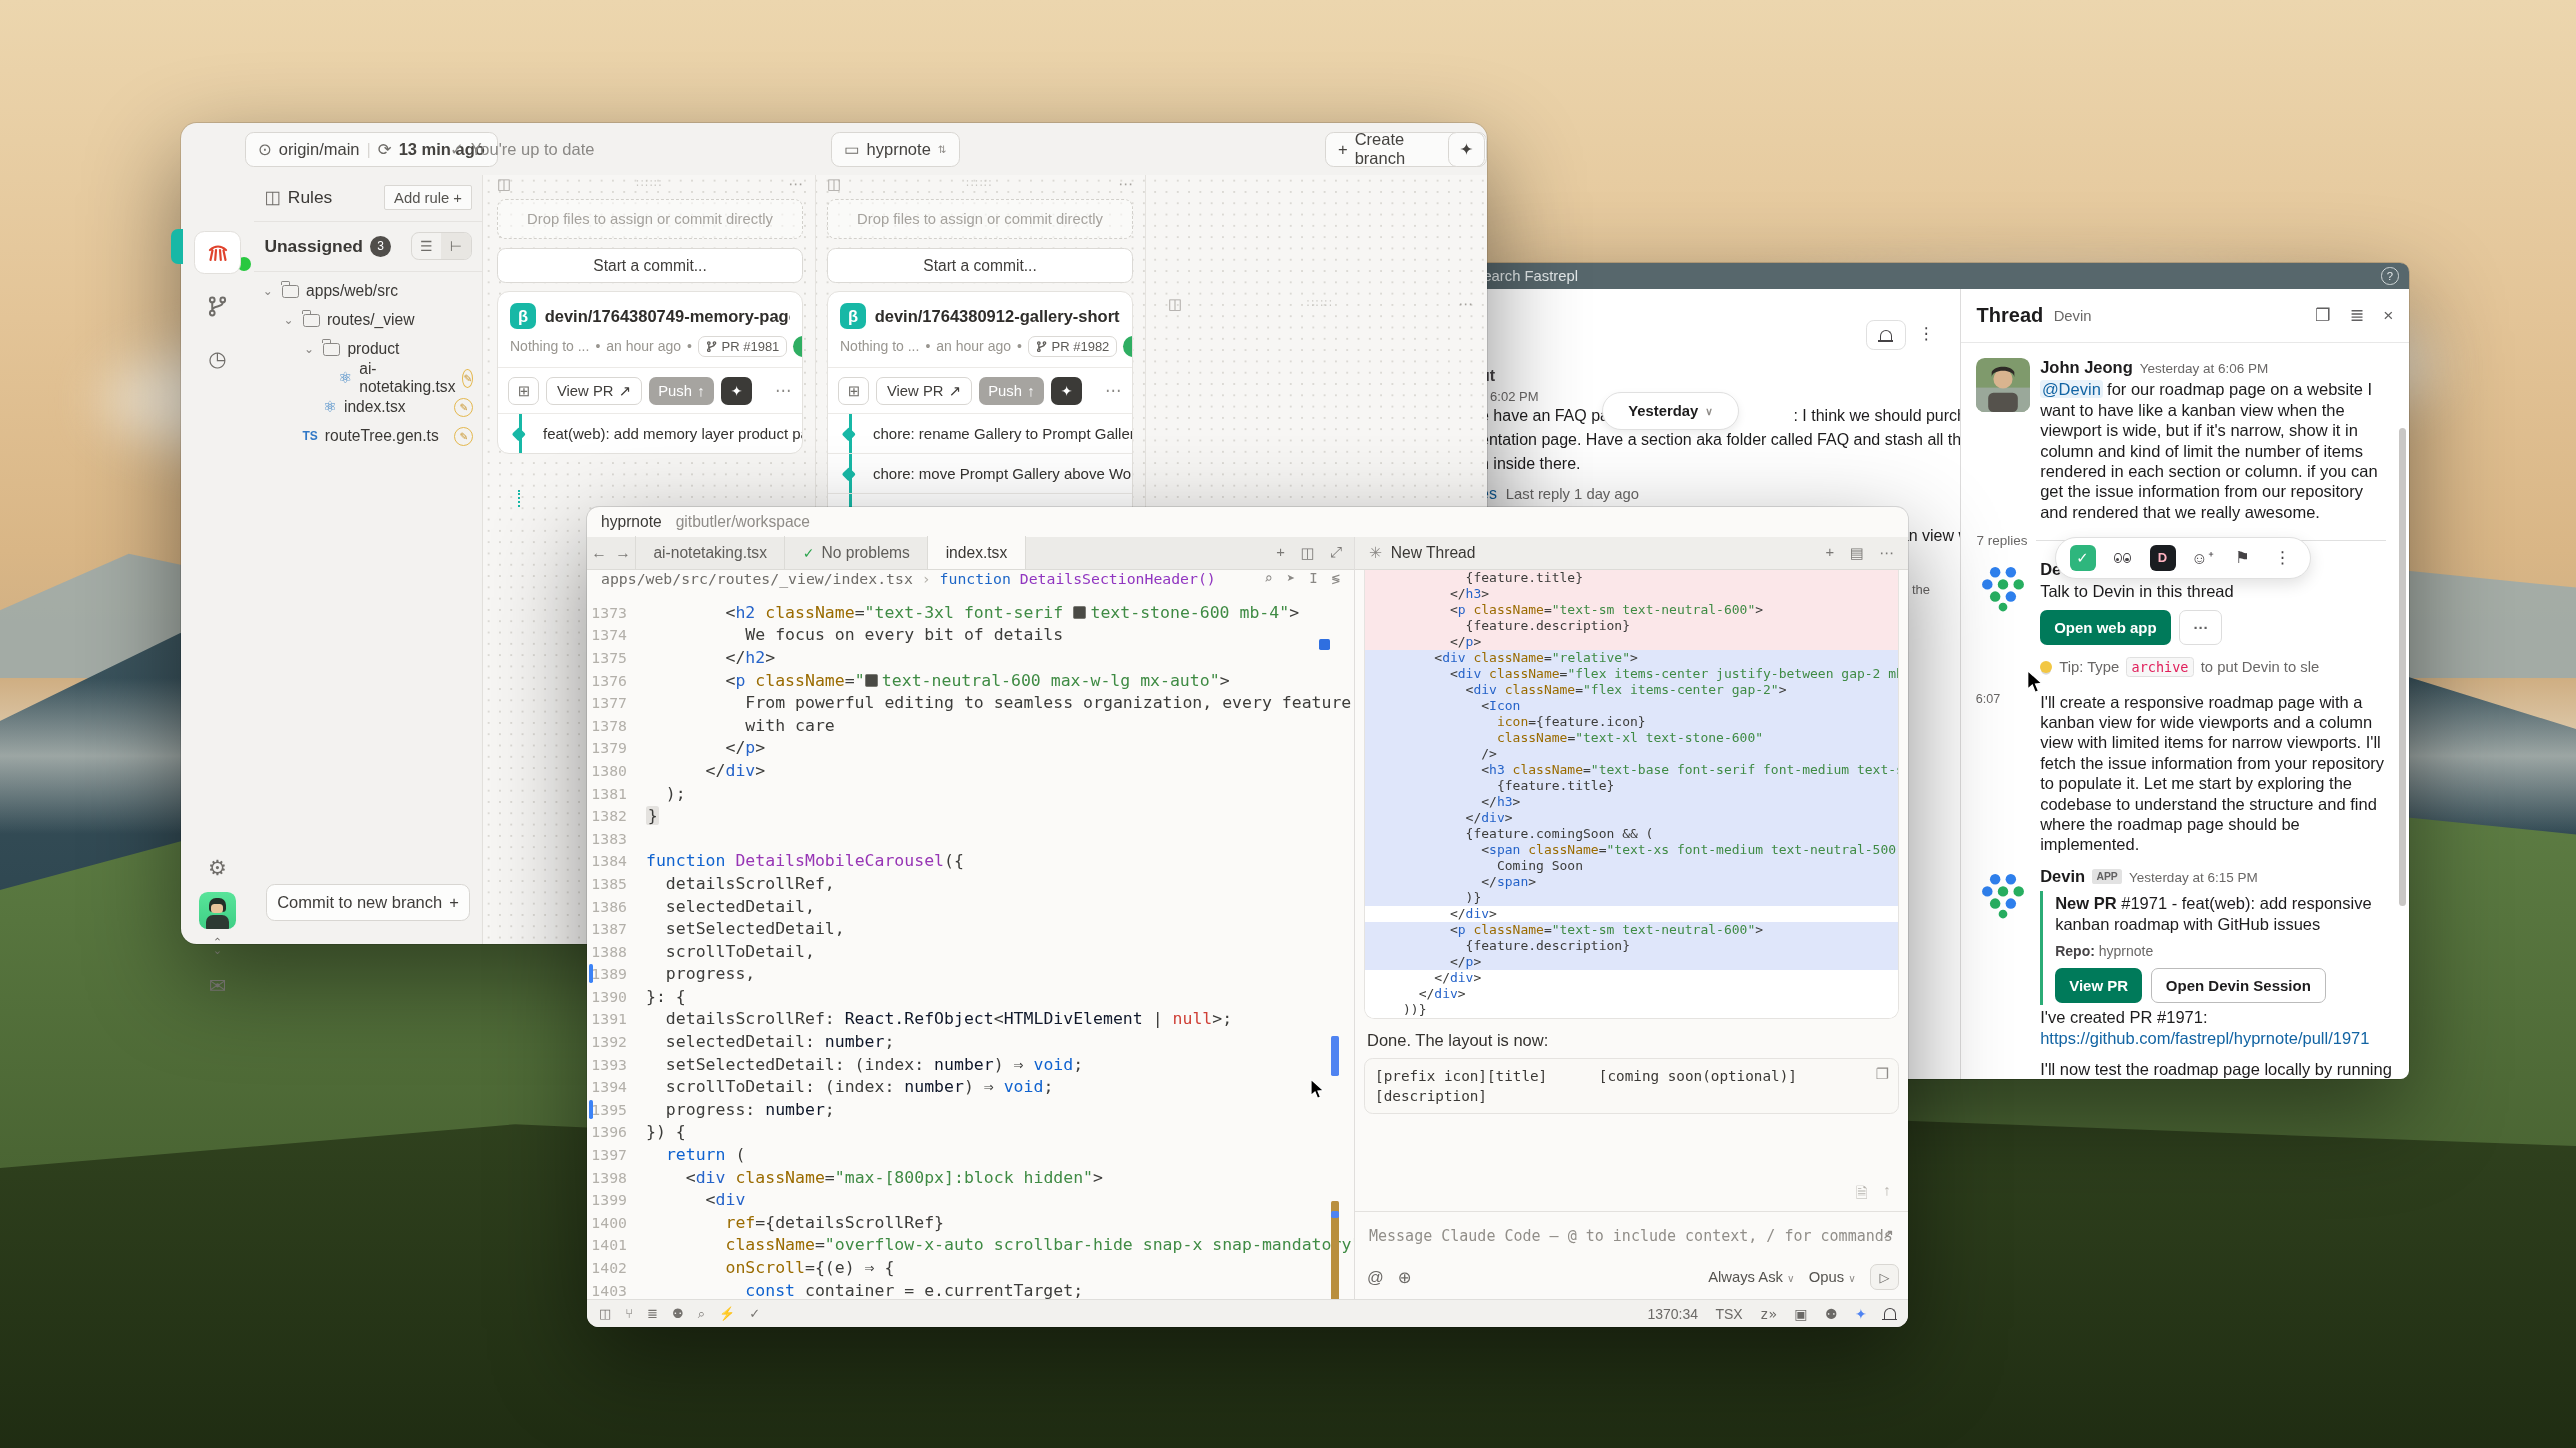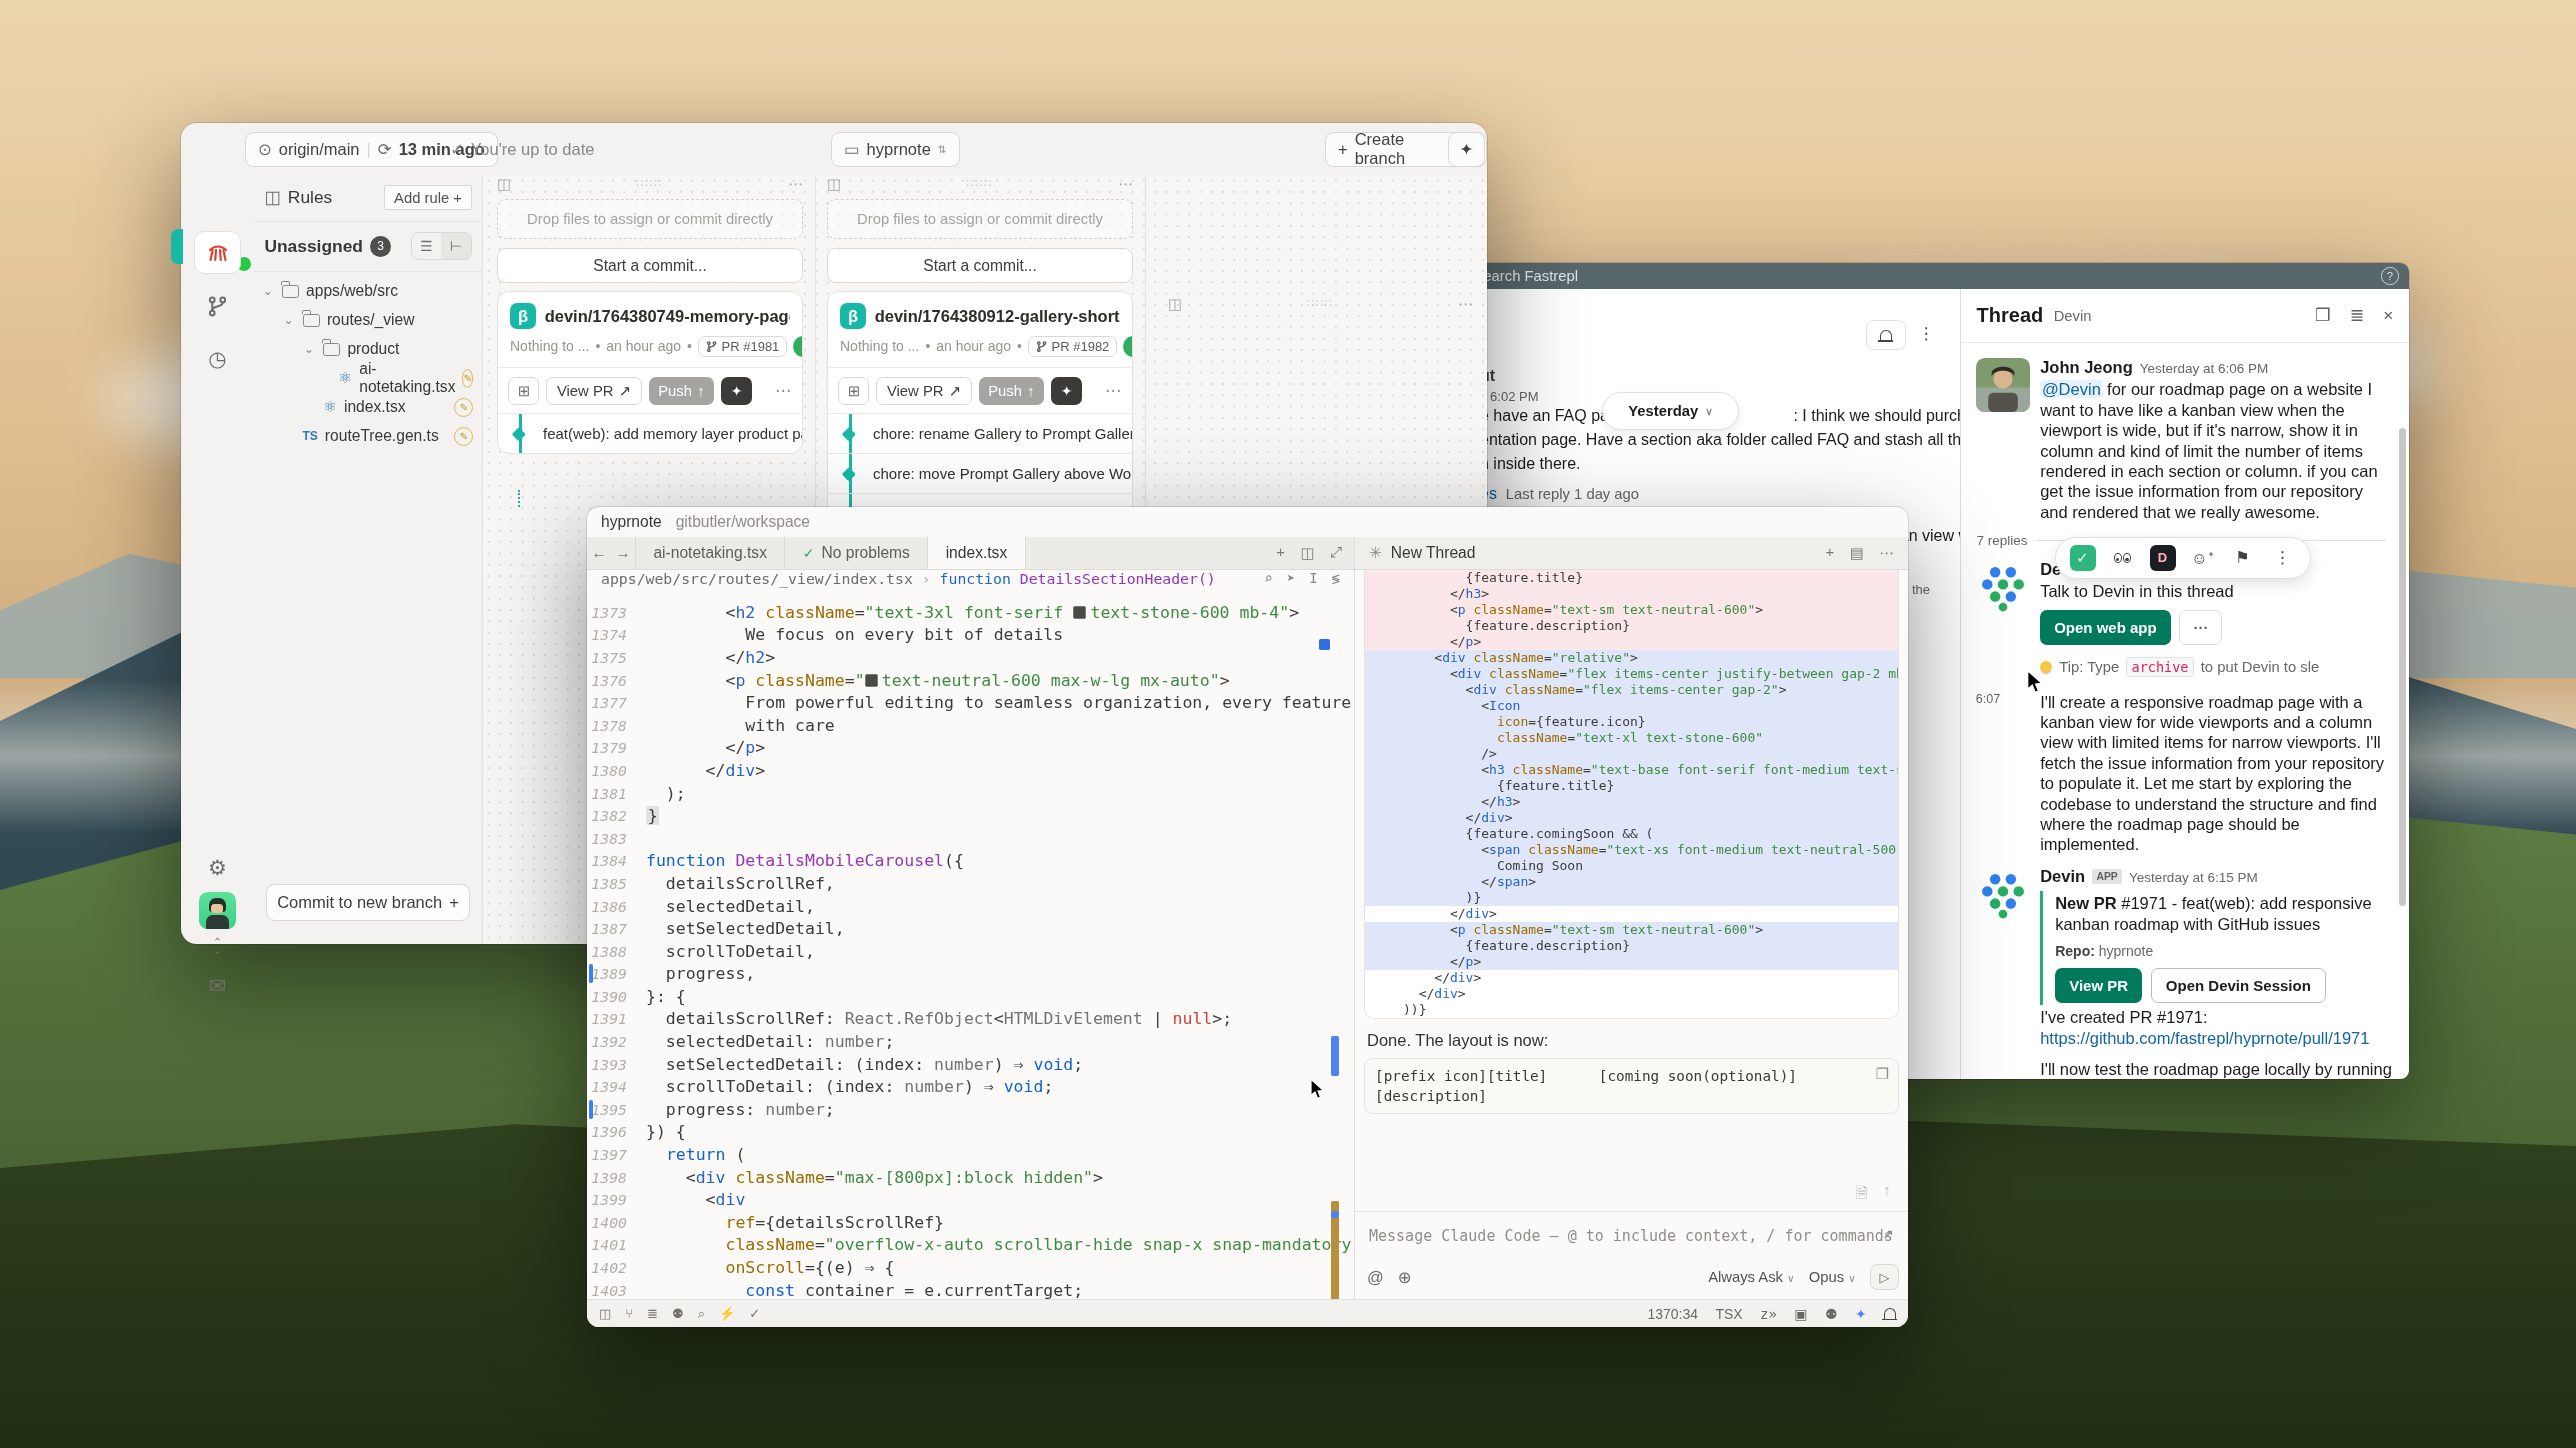--- a/index.html
+++ b/index.html
@@ -123,25 +123,25 @@
   .tab.first{border-left:0.9px solid #dcdbd7;}
   .tab.active{background:#fbfaf8;color:#3a3835;}
   .okcheck{color:#2da44e;font-size:14px;}
   .tab-ics{margin-left:auto;display:flex;gap:15.6px;color:#7a7875;font-size:14.8px;padding-right:12px;}
   #ed-crumb{position:absolute;left:0;top:63px;width:767px;height:31px;display:flex;align-items:flex-start;font-family:"DejaVu Sans Mono",monospace;font-size:14.8px;color:#6e6c68;padding:0 14px;}
   #ed-crumb .kw{color:#1d66c7;}
   #ed-crumb .fn{color:#9035c0;}
   .crumb-ics{margin-left:auto;display:flex;gap:14px;color:#8a8885;font-size:14px;}
   #ed-code{position:absolute;left:0;top:94px;width:767px;bottom:28px;overflow:hidden;font-family:"DejaVu Sans Mono",monospace;}
   .cl{position:relative;height:22.6px;display:flex;align-items:center;}
-  .cl .ln{width:59px;flex:none;text-align:right;color:#b3b0aa;font-size:14.8px;padding-right:19px;font-style:italic;}
+  .cl .ln{width:59px;flex:none;text-align:right;color:#b3b0aa;font-size:14.8px;padding-right:19px;}
   .cl .lc{white-space:pre;font-size:16.5px;color:#3c3c3a;}
   .cl.mk:before{content:"";position:absolute;left:1.7px;top:1.7px;bottom:1.7px;width:4.3px;background:#3b82f6;border-radius:1.7px;}
   .c-p{color:#3c3c3a;} .c-t{color:#2563c9;} .c-a{color:#9a6b01;} .c-s{color:#3f8b44;}
-  .c-k{color:#0f62cf;} .c-f{color:#9735b5;} .c-y{color:#737373;} .c-n{color:#cf3f36;}
+  .c-k{color:#0f62cf;} .c-f{color:#9735b5;} .c-y{color:#0f172a;} .c-n{color:#cf3f36;}
   .c-b{background:#e4e2df;border-radius:2.6px;padding:0 1.7px;color:#3c3c3a;}
   .sw{display:inline-block;width:13px;height:13px;background:#4a4a45;border:0.9px solid #7a7a74;vertical-align:-1.7px;margin-right:4.3px;border-radius:1.7px;}
   #ed-sbtrack{position:absolute;left:744px;top:94px;width:7.8px;bottom:28px;}
   .sbm{position:absolute;left:0;width:7.8px;border-radius:1.7px;}
   #cursor-remote{position:absolute;left:732px;top:132px;width:11.3px;height:11.3px;background:#2f6fe0;border-radius:1.7px;}
   #ed-status{position:absolute;left:0;bottom:0;right:0;height:28px;background:#f2f1ee;border-top:0.9px solid #dfdedb;border-radius:0 0 12px 12px;display:flex;align-items:center;padding:0 12px;font-size:14px;color:#6b6966;}
   .st-ic{margin-right:14px;font-size:13px;color:#76736f;}
   .st-right{margin-left:auto;display:flex;align-items:center;gap:17.4px;}
   .st-right .blue{color:#4f83f1;}
   

